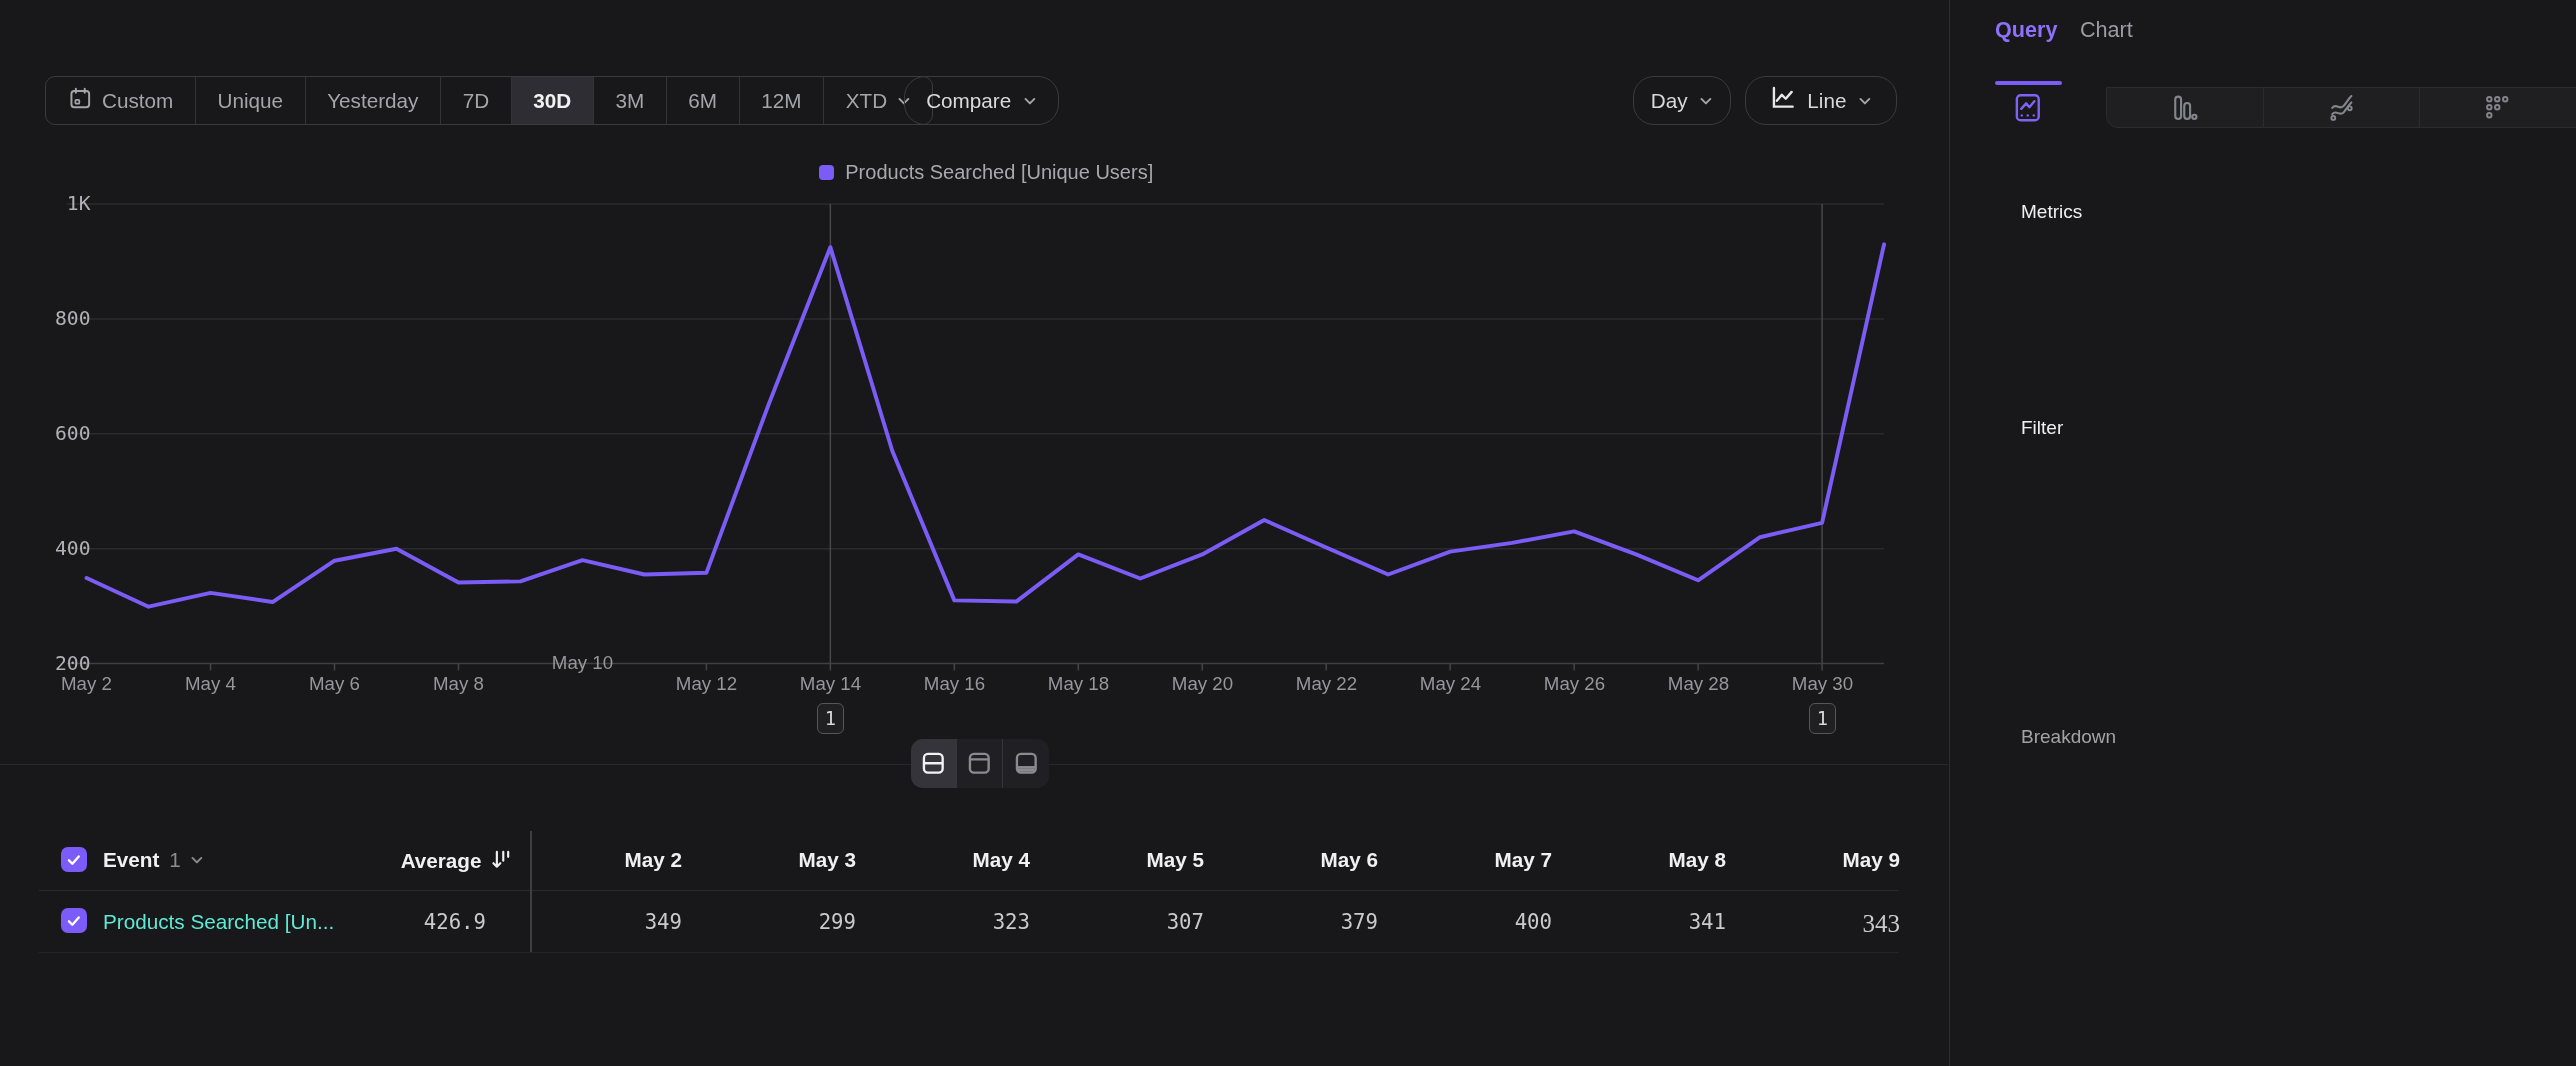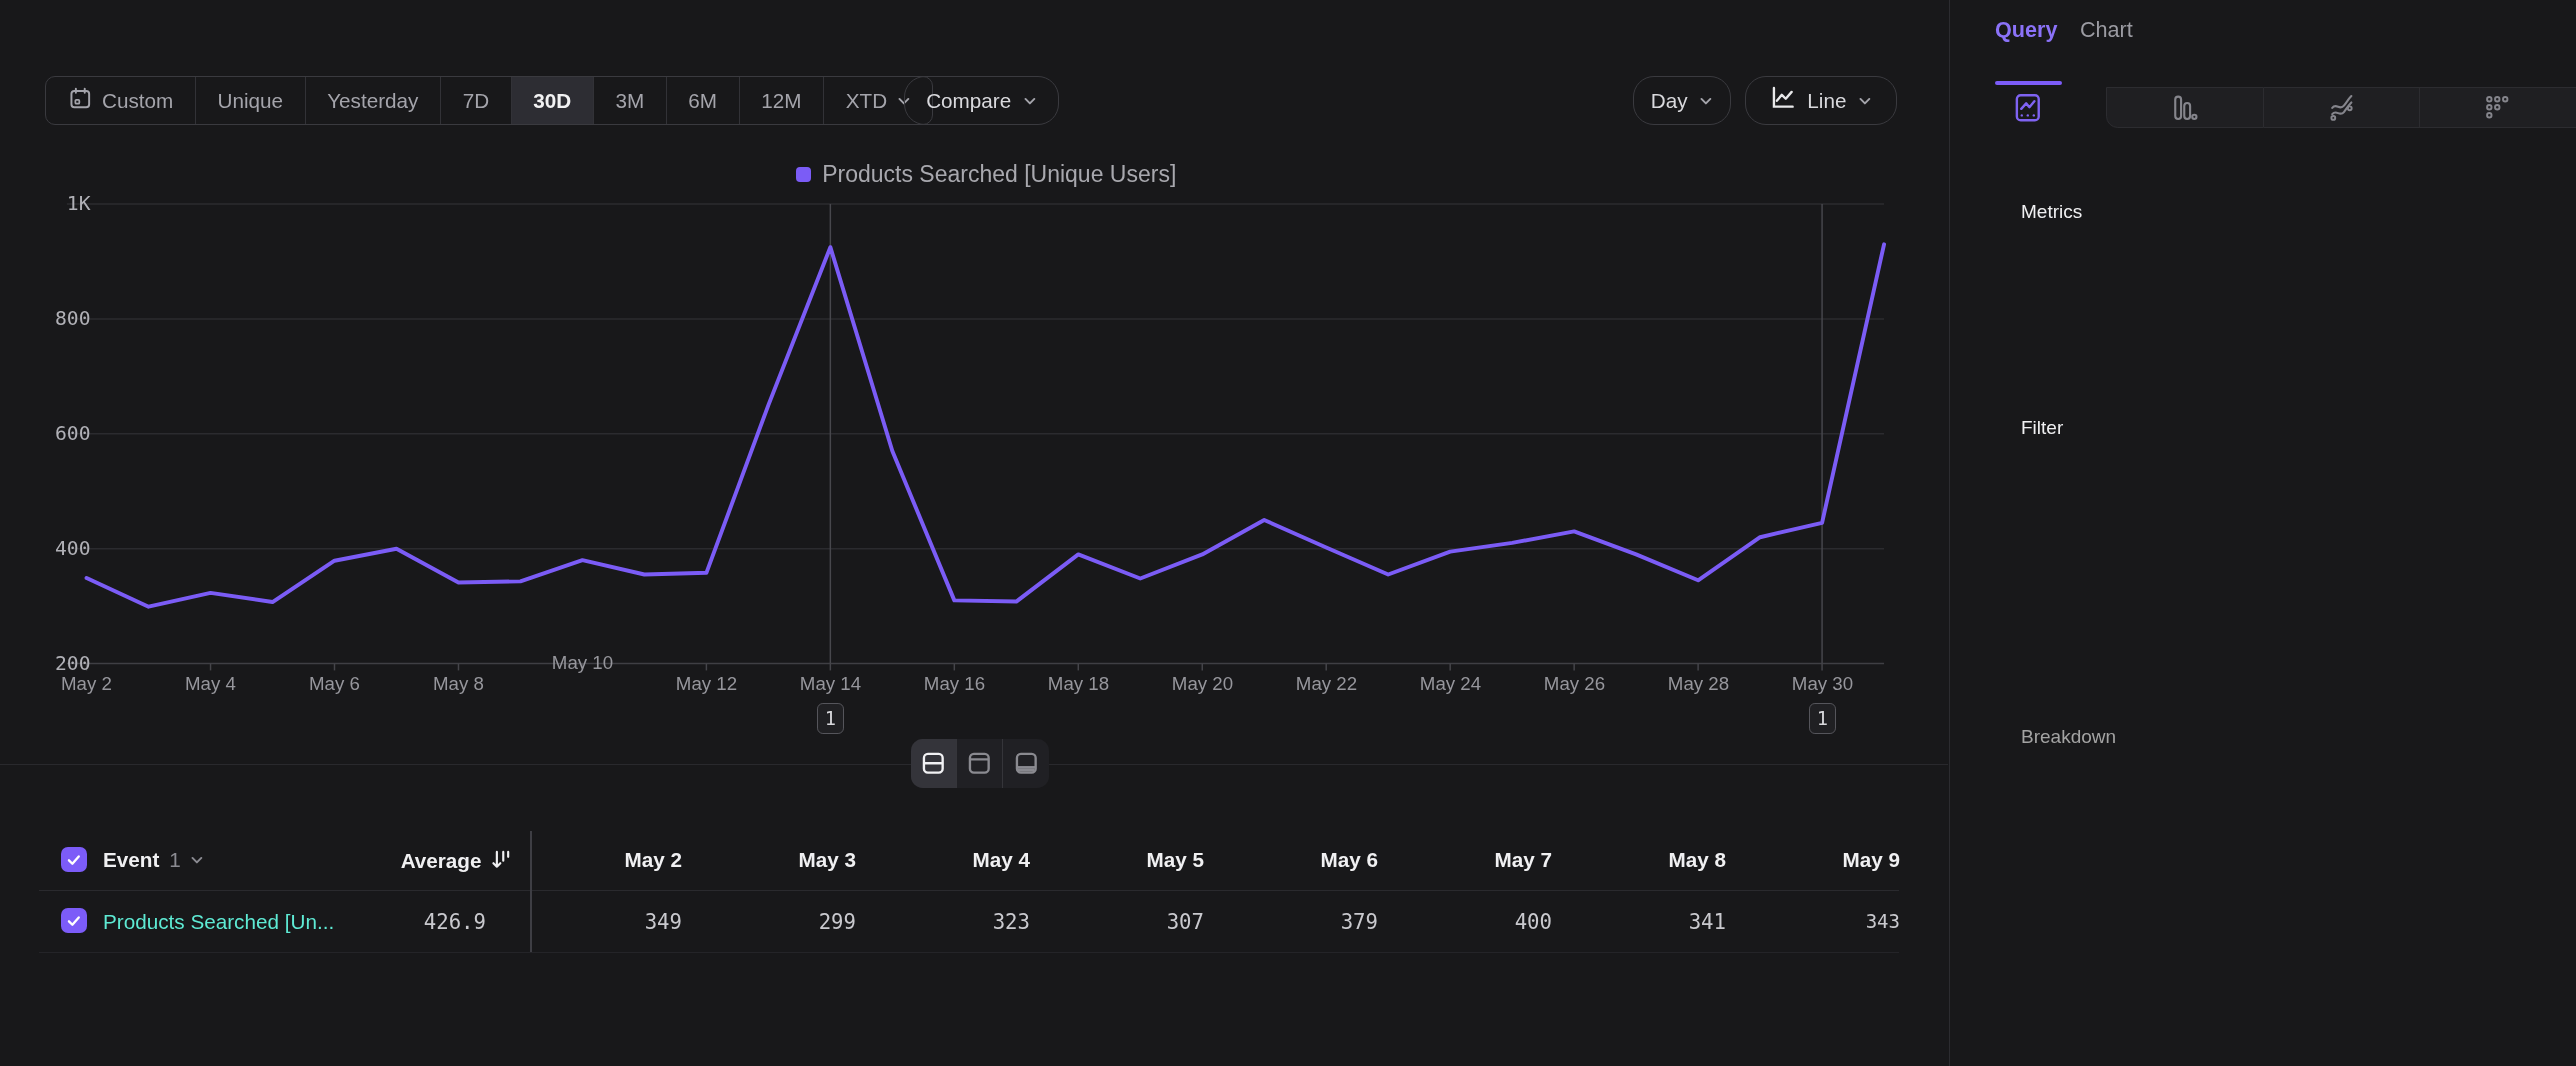--- a/index.html
+++ b/index.html
@@ -33,21 +33,21 @@
   }
   .chev { display:inline-block; width:13.8px; height:13.8px; }
   .chev svg { display:block; }
 
   
   #legend {
     position:absolute; left:87px; top:161px; width:1798px;
     display:flex; align-items:center; justify-content:center; gap:10.8px;
   }
   #legend .swatch { width:15.7px; height:15.7px; border-radius:3.9px; }
-  #legend .ltext { font-size:23px; color:#a8a8ae; }
+  #legend .ltext { font-size:20px; color:#a8a8ae; }
   .ylab { position:absolute; width:59px; text-align:right; font-size:19.7px; color:#b0b0b6; }
   .xlab { position:absolute; width:89px; text-align:center; font-size:18.7px; color:#96969c; }
   .ann-badge {
     position:absolute; width:26.6px; height:30.5px; top:703px;
     border:1px solid #55555b; background:#202023; border-radius:5.9px;
     display:flex; align-items:center; justify-content:center;
     font-size:18.7px; color:#d8d8dc; cursor:pointer;
   }
 
   
@@ -296,21 +296,21 @@
         <span class="abs" style="left:103px;top:19.7px;font-size:20.7px;color:#5eead4;cursor:pointer;">Products Searched [Un...</span>
         <span class="abs mono" style="left:295px;top:19.7px;width:191px;text-align:right;font-size:20.7px;color:#c9c9ce;">426.9</span>
         <div class="t-cols mono" id="row-values" style="top:19.7px;">
             <div class="t-col" style="font-size: 20.7px; color: rgb(201, 201, 206);">349</div>
             <div class="t-col" style="font-size: 20.7px; color: rgb(201, 201, 206);">299</div>
             <div class="t-col" style="font-size: 20.7px; color: rgb(201, 201, 206);">323</div>
             <div class="t-col" style="font-size: 20.7px; color: rgb(201, 201, 206);">307</div>
             <div class="t-col" style="font-size: 20.7px; color: rgb(201, 201, 206);">379</div>
             <div class="t-col" style="font-size: 20.7px; color: rgb(201, 201, 206);">400</div>
             <div class="t-col" style="font-size: 20.7px; color: rgb(201, 201, 206);">341</div>
-            <div class="t-col" style="font-size: 19px; color: rgb(201, 201, 206);">343</div>
+            <div class="t-col" style="font-size: 25px; color: rgb(201, 201, 206); font-family: Liberation Serif, serif;">343</div>
           </div>
       </div>
 
       <div class="t-divider" style="top:121px;background:#242428;"></div>
       <div class="col-sep" style="top:0;"></div>
     </div>
   <div class="ann-badge mono" style="left: 817px;">1</div>
       <div class="ann-badge mono" style="left: 1809px;">1</div>
     </div>
 

